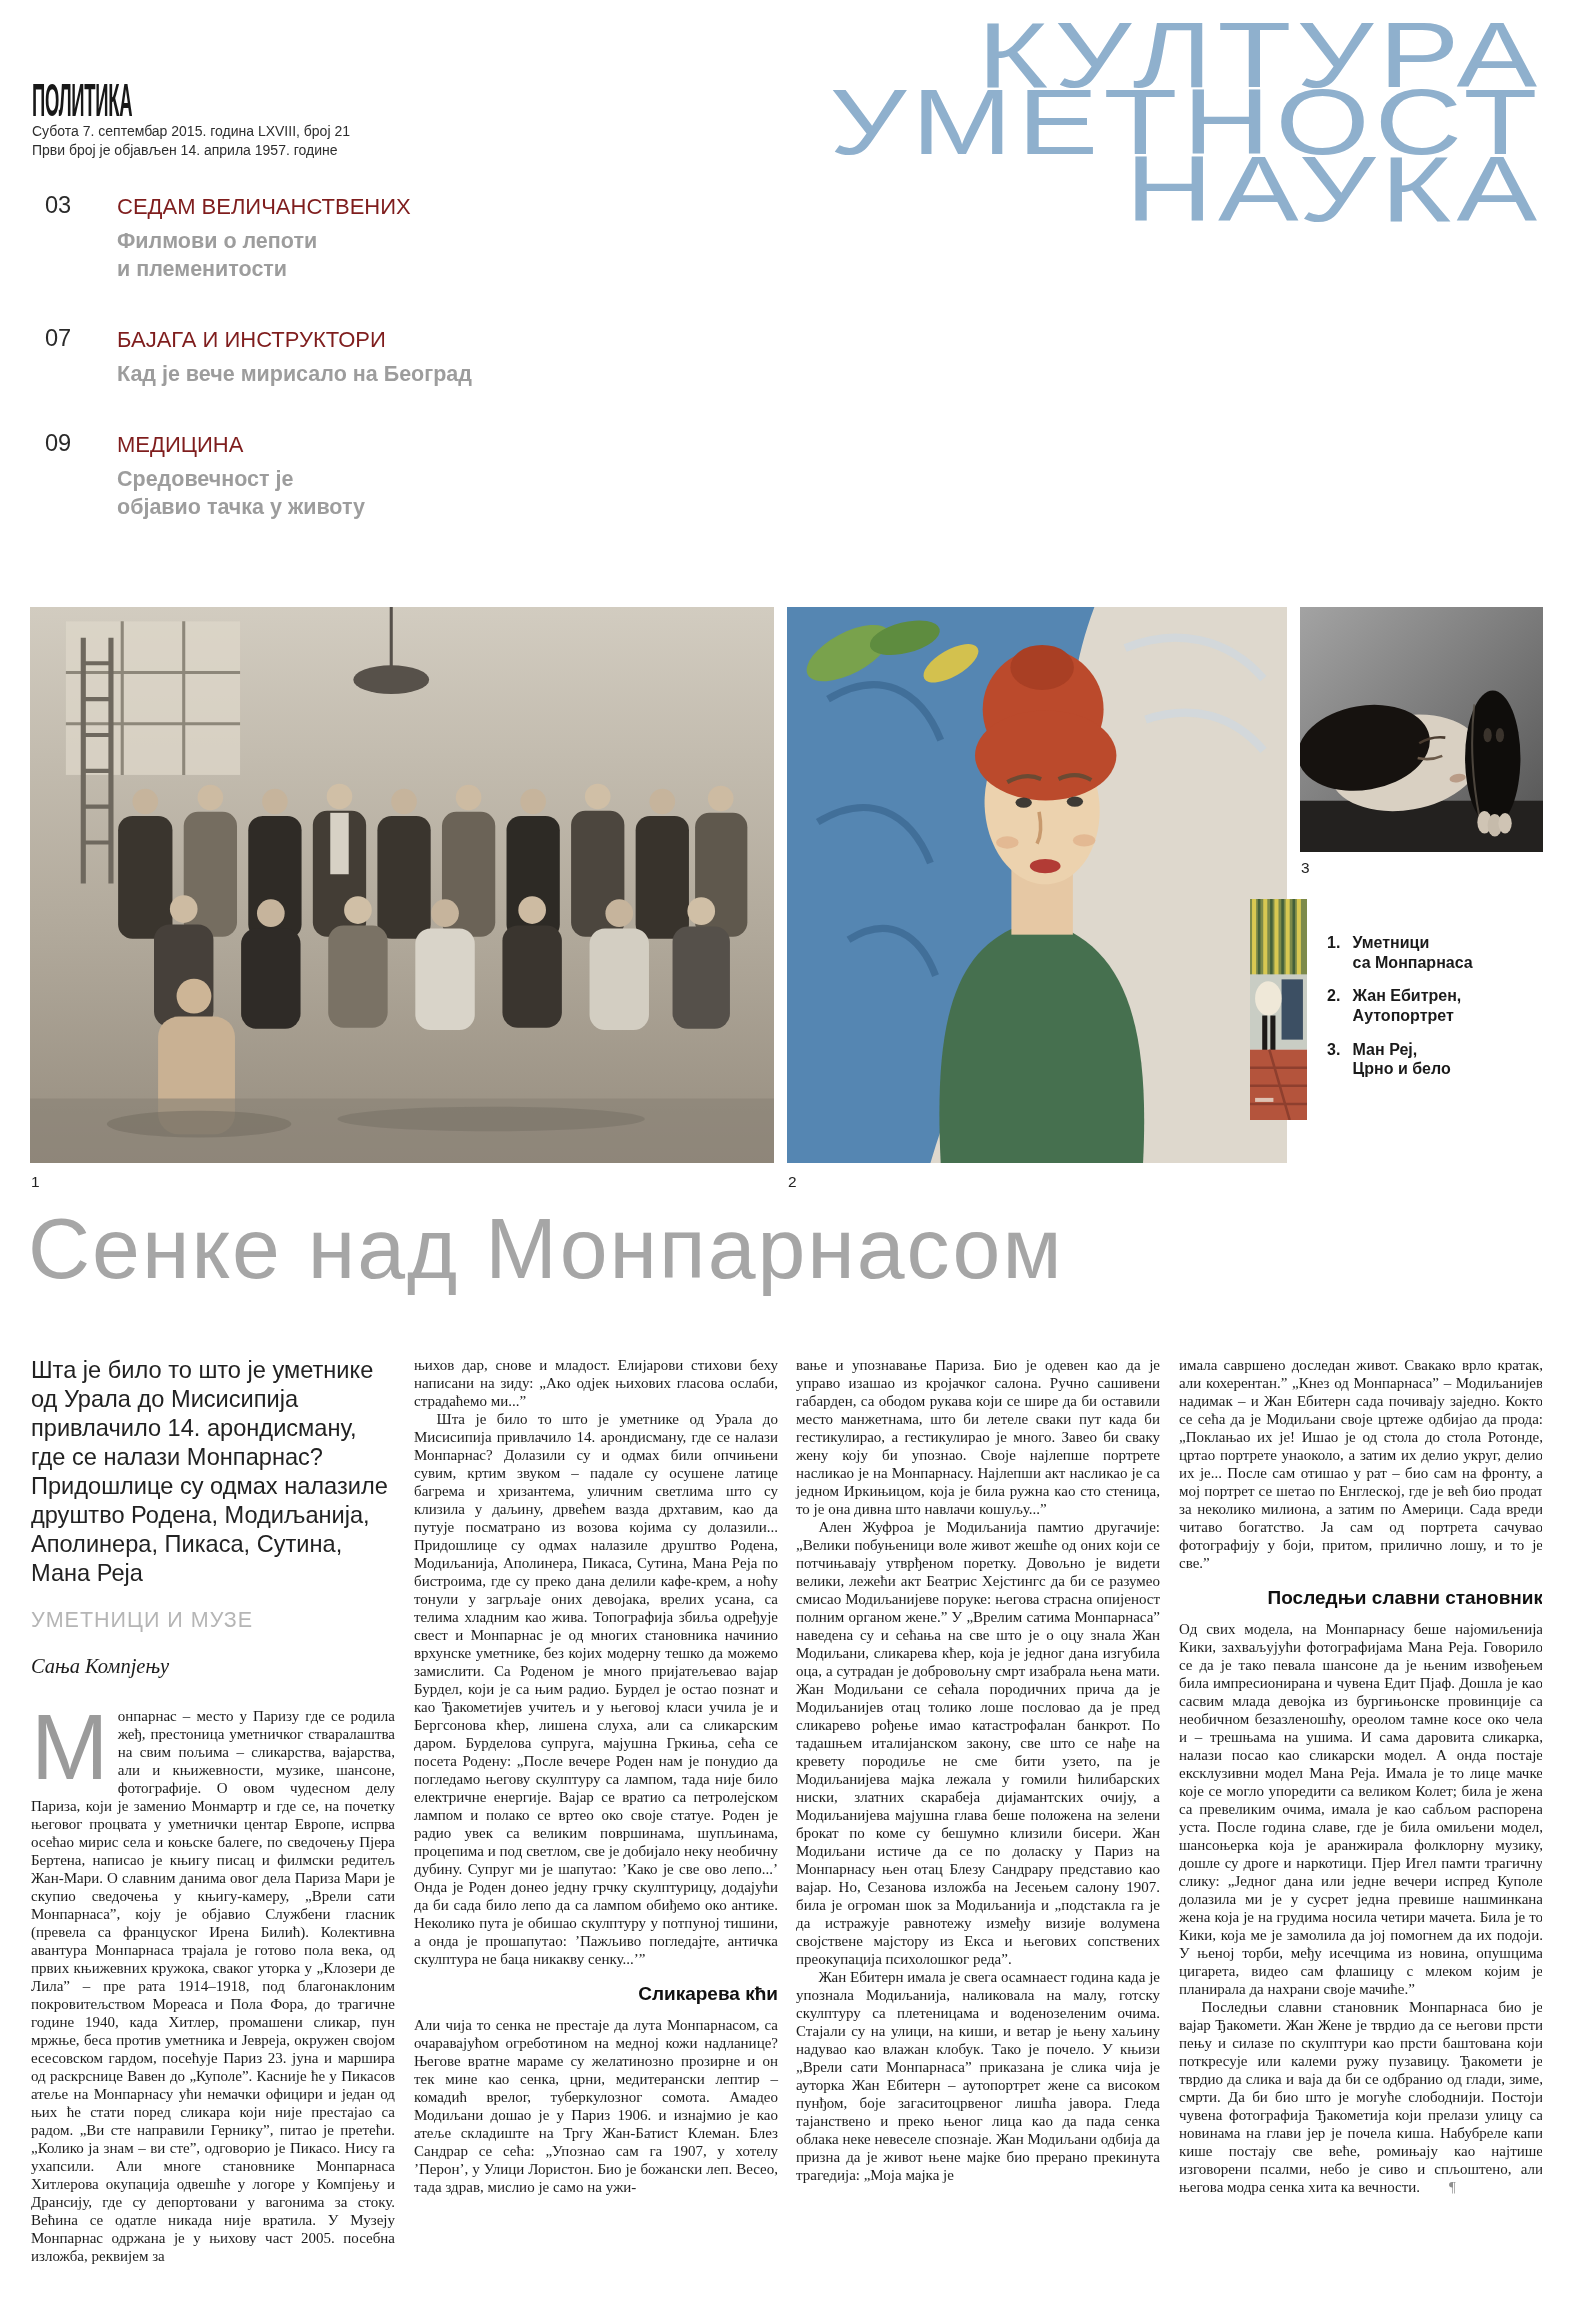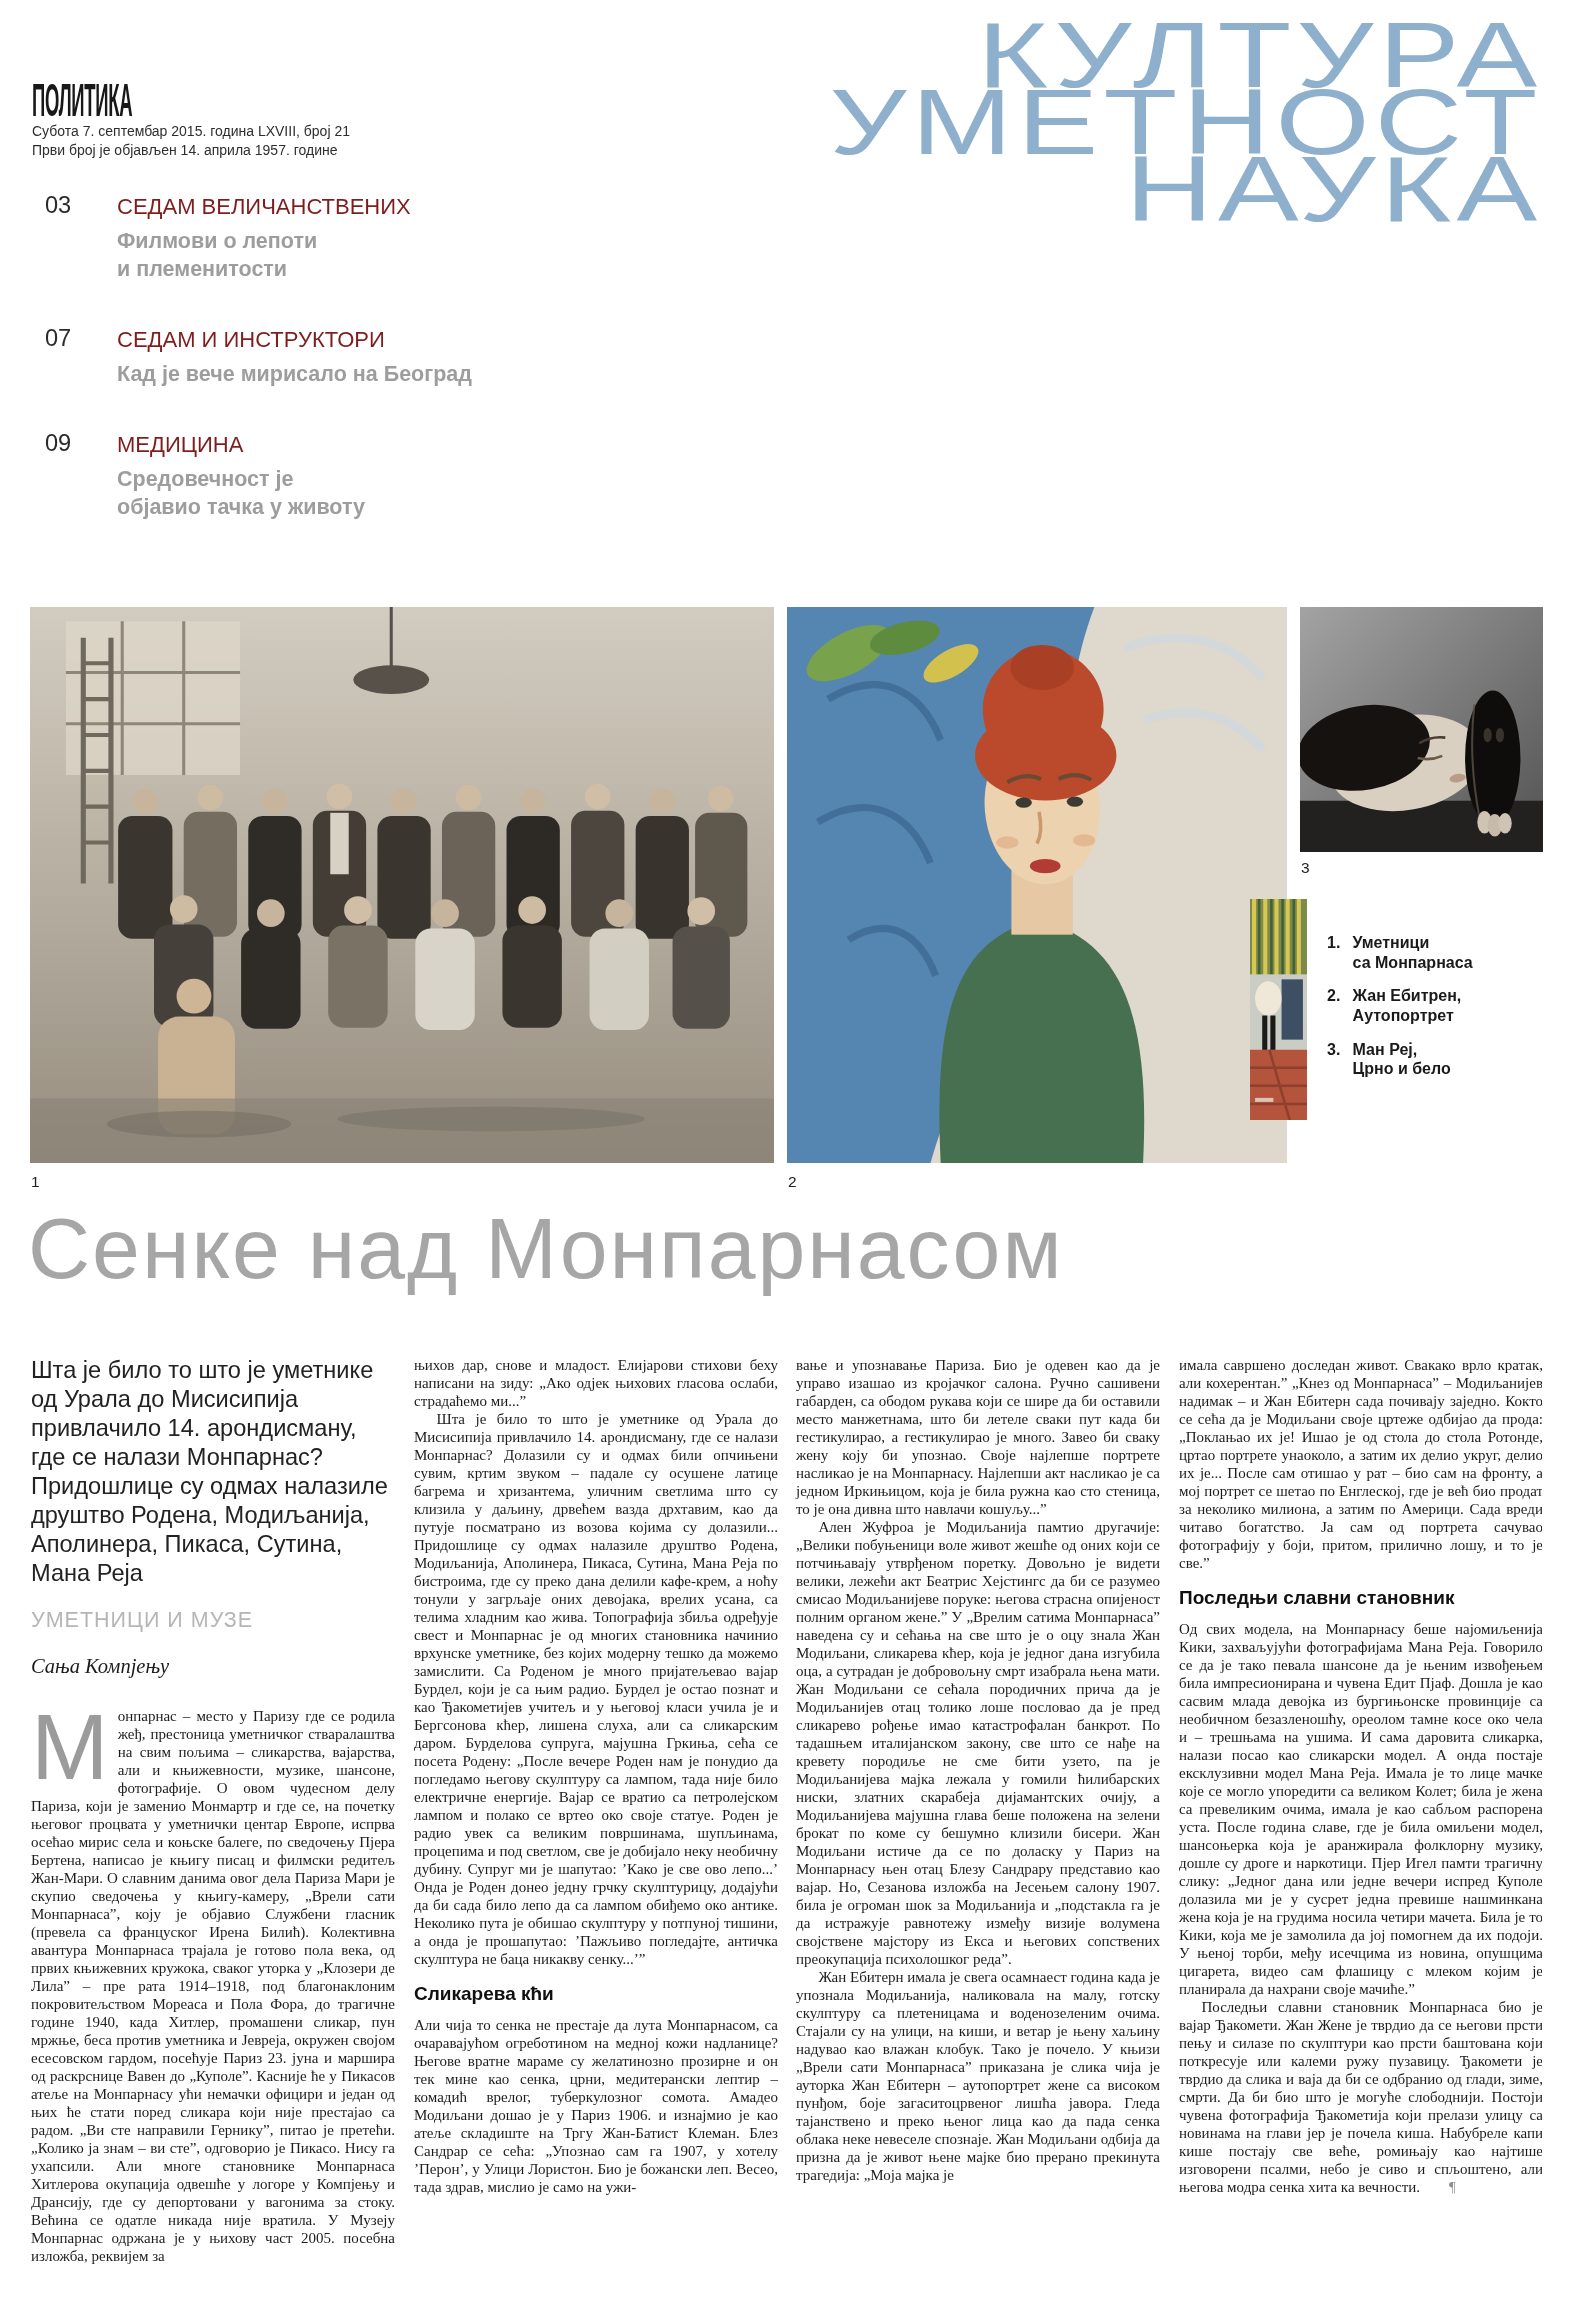--- a/index.html
+++ b/index.html
@@ -55,21 +55,21 @@
     font-family:"Liberation Serif",serif;font-size:15px;line-height:18px;
     color:#1c1c1c;text-align:justify;margin:0;
   }
   p.indent{text-indent:22.5px;}
   .dropcap{
     float:left;font-family:"Liberation Sans",sans-serif;font-size:93px;line-height:72px;
     color:#9b9b9b;margin:4.1px 9.2px 0 0;
   }
   .subhead{
     font-family:"Liberation Sans",sans-serif;font-size:19px;font-weight:700;
-    color:#101010;margin:15.4px 0 10.2px;text-align:left;text-indent:0;
+    color:#101010;margin:15.4px 0 10.2px;text-align:right;text-indent:0;
   }
   .pilcrow{color:#8f8f8f;padding-left:29px;font-family:"Liberation Serif",serif;}
 </style>
 </head>
 <body>
 
 <div class="logo">ПОЛИТИКА</div>
 <div class="dates">
   <div>Субота 7. септембар 2015. година LXVIII, број 21</div>
   <div>Први број је објављен 14. априла 1957. године</div>
@@ -86,21 +86,21 @@
       <div class="toc-num">03</div>
       <div class="toc-text">
         <div class="toc-title">СЕДАМ ВЕЛИЧАНСТВЕНИХ</div>
         <div class="toc-sub">Филмови о лепоти</div>
         <div class="toc-sub">и племенитости</div>
       </div>
     </div>
     <div class="toc-item">
       <div class="toc-num">07</div>
       <div class="toc-text">
-        <div class="toc-title">СЕДАМ И ИНСТРУКТОРИ</div>
+        <div class="toc-title">БАЈАГА И ИНСТРУКТОРИ</div>
         <div class="toc-sub">Кад је вече мирисало на Београд</div>
       </div>
     </div>
     <div class="toc-item">
       <div class="toc-num">09</div>
       <div class="toc-text">
         <div class="toc-title">МЕДИЦИНА</div>
         <div class="toc-sub">Средовечност је</div>
         <div class="toc-sub">објавио тачка у животу</div>
       </div>

